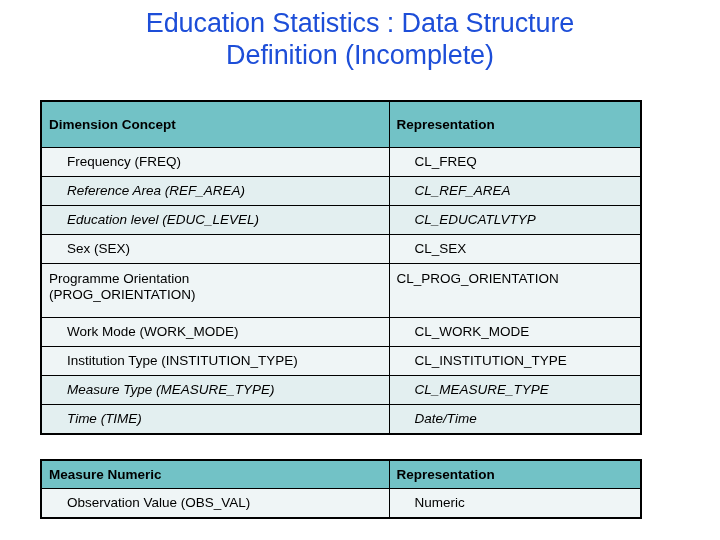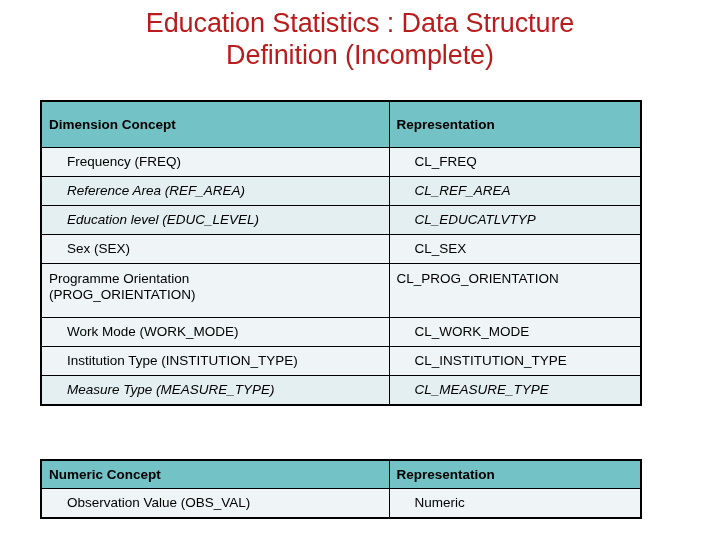--- a/index.html
+++ b/index.html
@@ -31,21 +31,21 @@
     top: 7px;
     width: 720px;
     text-align: center;
     line-height: 32px;
   }
   .title-line {
     display: block;
     font-size: 27px;
     font-weight: 400;
     letter-spacing: -0.1px;
-    color: #b91c1c;
+    color: #1d4ed8;
     white-space: nowrap;
   }
 
   
   .ppt-table {
     position: absolute;
     border-collapse: collapse;
     table-layout: fixed;
     border: 2px solid #000000;
   }
@@ -141,31 +141,35 @@
         <td class="rep">CL_WORK_MODE</td>
       </tr>
       <tr class="row-body tint-a">
         <td>Institution Type (INSTITUTION_TYPE)</td>
         <td class="rep">CL_INSTITUTION_TYPE</td>
       </tr>
       <tr class="row-body tint-b">
         <td>Measure Type (MEASURE_TYPE)</td>
         <td class="rep">CL_MEASURE_TYPE</td>
       </tr>
+      <tr class="row-body tint-b">
+        <td>Time (TIME)</td>
+        <td class="rep">Date/Time</td>
+      </tr>
     </tbody>
   </table>
 
   <table class="ppt-table tbl-measure">
     <colgroup>
         <col class="col-a">
         <col class="col-b">
       </colgroup>
     <tbody>
       <tr class="row-head">
-        <td class="hcell">Numeric Concept</td>
+        <td class="hcell">Measure Numeric</td>
         <td class="hcell">Representation</td>
       </tr>
       <tr class="row-body tint-a">
         <td>Observation Value (OBS_VAL)</td>
         <td class="rep">Numeric</td>
       </tr>
     </tbody>
   </table>
 
 </div>

